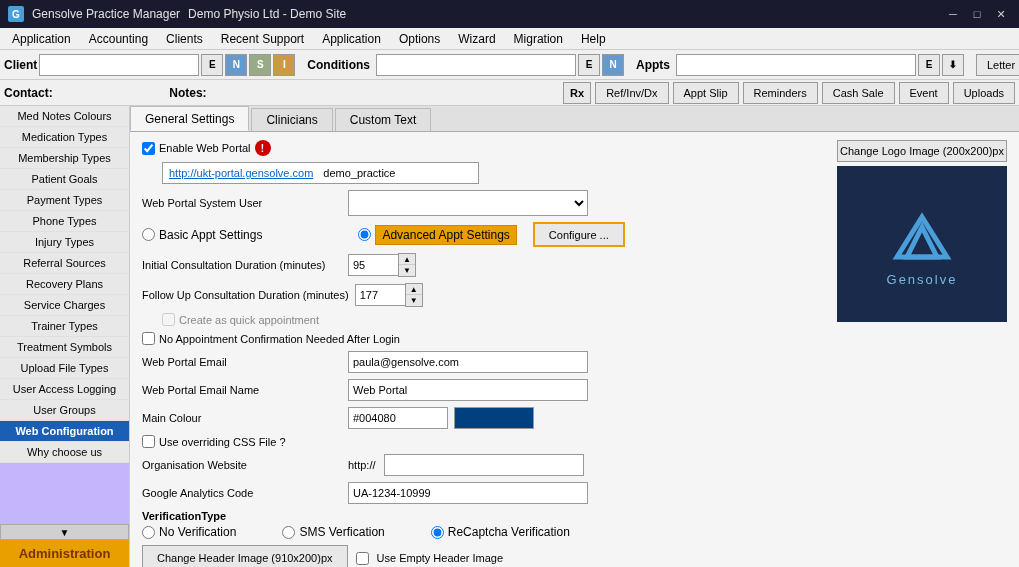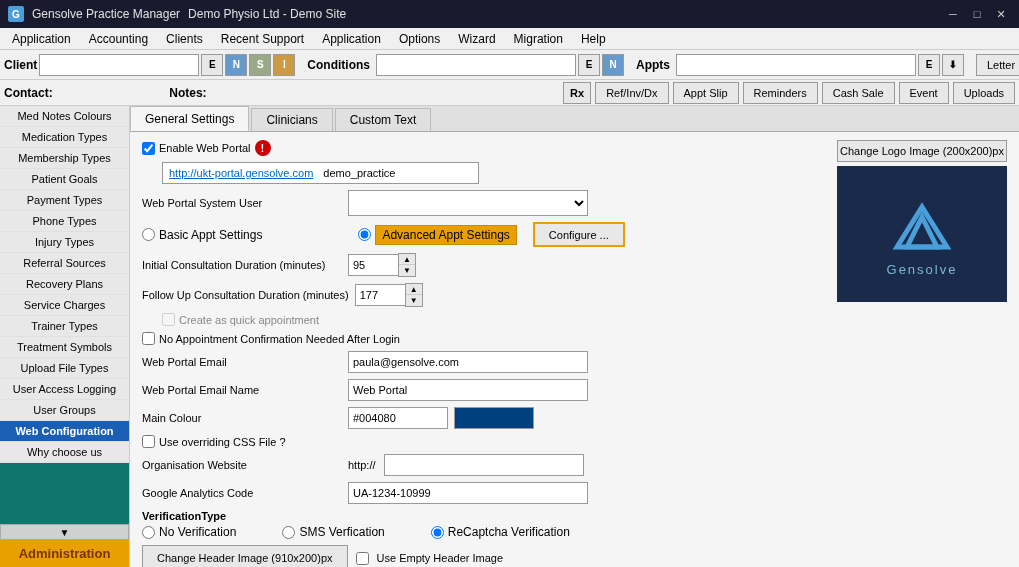--- a/index.html
+++ b/index.html
@@ -29,21 +29,21 @@
 
     
     .toolbar2 { background: #f0f0f0; border-bottom: 1px solid #ccc; padding: 3px 4px; display: flex; align-items: center; gap: 4px; height: 26px; }
     .contact-label { font-size: 12px; font-weight: bold; color: #000; }
     .notes-label { font-size: 12px; font-weight: bold; color: #000; margin-left: 60px; }
 
     
     .main-layout { display: flex; height: calc(567px - 28px - 22px - 30px - 26px); }
 
     
-    .sidebar { width: 130px; background: #0f766e; border-right: 1px solid #ccc; display: flex; flex-direction: column; overflow: hidden; }
+    .sidebar { width: 130px; background: #c4b5fd; border-right: 1px solid #ccc; display: flex; flex-direction: column; overflow: hidden; }
     .sidebar-list { flex: 1; overflow-y: auto; }
     .sidebar-item { padding: 4px 8px; font-size: 11px; cursor: pointer; border-bottom: 1px solid #e0e0e0; background: #e8e8e8; text-align: center; color: #000; }
     .sidebar-item.active { background: #1a5fb4; color: white; font-weight: bold; }
     .sidebar-scroll-btn { width: 100%; height: 16px; background: #d0d0d0; border: 1px solid #aaa; cursor: pointer; display: flex; align-items: center; justify-content: center; font-size: 10px; }
     .sidebar-footer { background: #e8a000; color: #7a3300; font-weight: bold; font-size: 13px; padding: 6px; text-align: center; }
 
     
     .content { flex: 1; background: #f5f5f5; display: flex; flex-direction: column; }
     .tabs { display: flex; background: #e0e0e0; border-bottom: 1px solid #aaa; }
     .tab { padding: 4px 14px; font-size: 12px; cursor: pointer; border: 1px solid #bbb; border-bottom: none; background: #e0e0e0; margin-right: 2px; margin-top: 2px; }
@@ -62,21 +62,21 @@
     .checkbox-label { font-size: 11px; color: #000; }
     .checkbox-label.disabled { color: #888; }
 
     
     .radio-group { display: flex; align-items: center; gap: 16px; }
     .radio-item { display: flex; align-items: center; gap: 4px; font-size: 11px; }
 
     
     .logo-area { float: right; width: 170px; margin-left: 10px; }
     .logo-btn { width: 170px; height: 22px; background: #e8e8e8; border: 1px solid #999; cursor: pointer; font-size: 11px; margin-bottom: 4px; }
-    .logo-preview { width: 170px; height: 136px; background: #1a2a4a; display: flex; flex-direction: column; align-items: center; justify-content: center; }
+    .logo-preview { width: 170px; height: 156px; background: #1a2a4a; display: flex; flex-direction: column; align-items: center; justify-content: center; }
     .logo-img { width: 80px; height: 70px; display: flex; align-items: center; justify-content: center; }
 
     
     .spinner-wrapper { display: flex; align-items: center; }
     .spinner-input { width: 50px; height: 22px; border: 1px solid #999; border-right: none; padding: 0 4px; font-size: 11px; }
     .spinner-btns { display: flex; flex-direction: column; border: 1px solid #999; }
     .spinner-btn { width: 16px; height: 11px; background: #e8e8e8; cursor: pointer; display: flex; align-items: center; justify-content: center; font-size: 8px; border: none; border-bottom: 1px solid #ccc; }
     .spinner-btn:last-child { border-bottom: none; }
 
     .configure-btn { height: 25px; padding: 0 14px; background: #e8e8e8; border: 2px solid #e8a000; cursor: pointer; font-size: 11px; }

